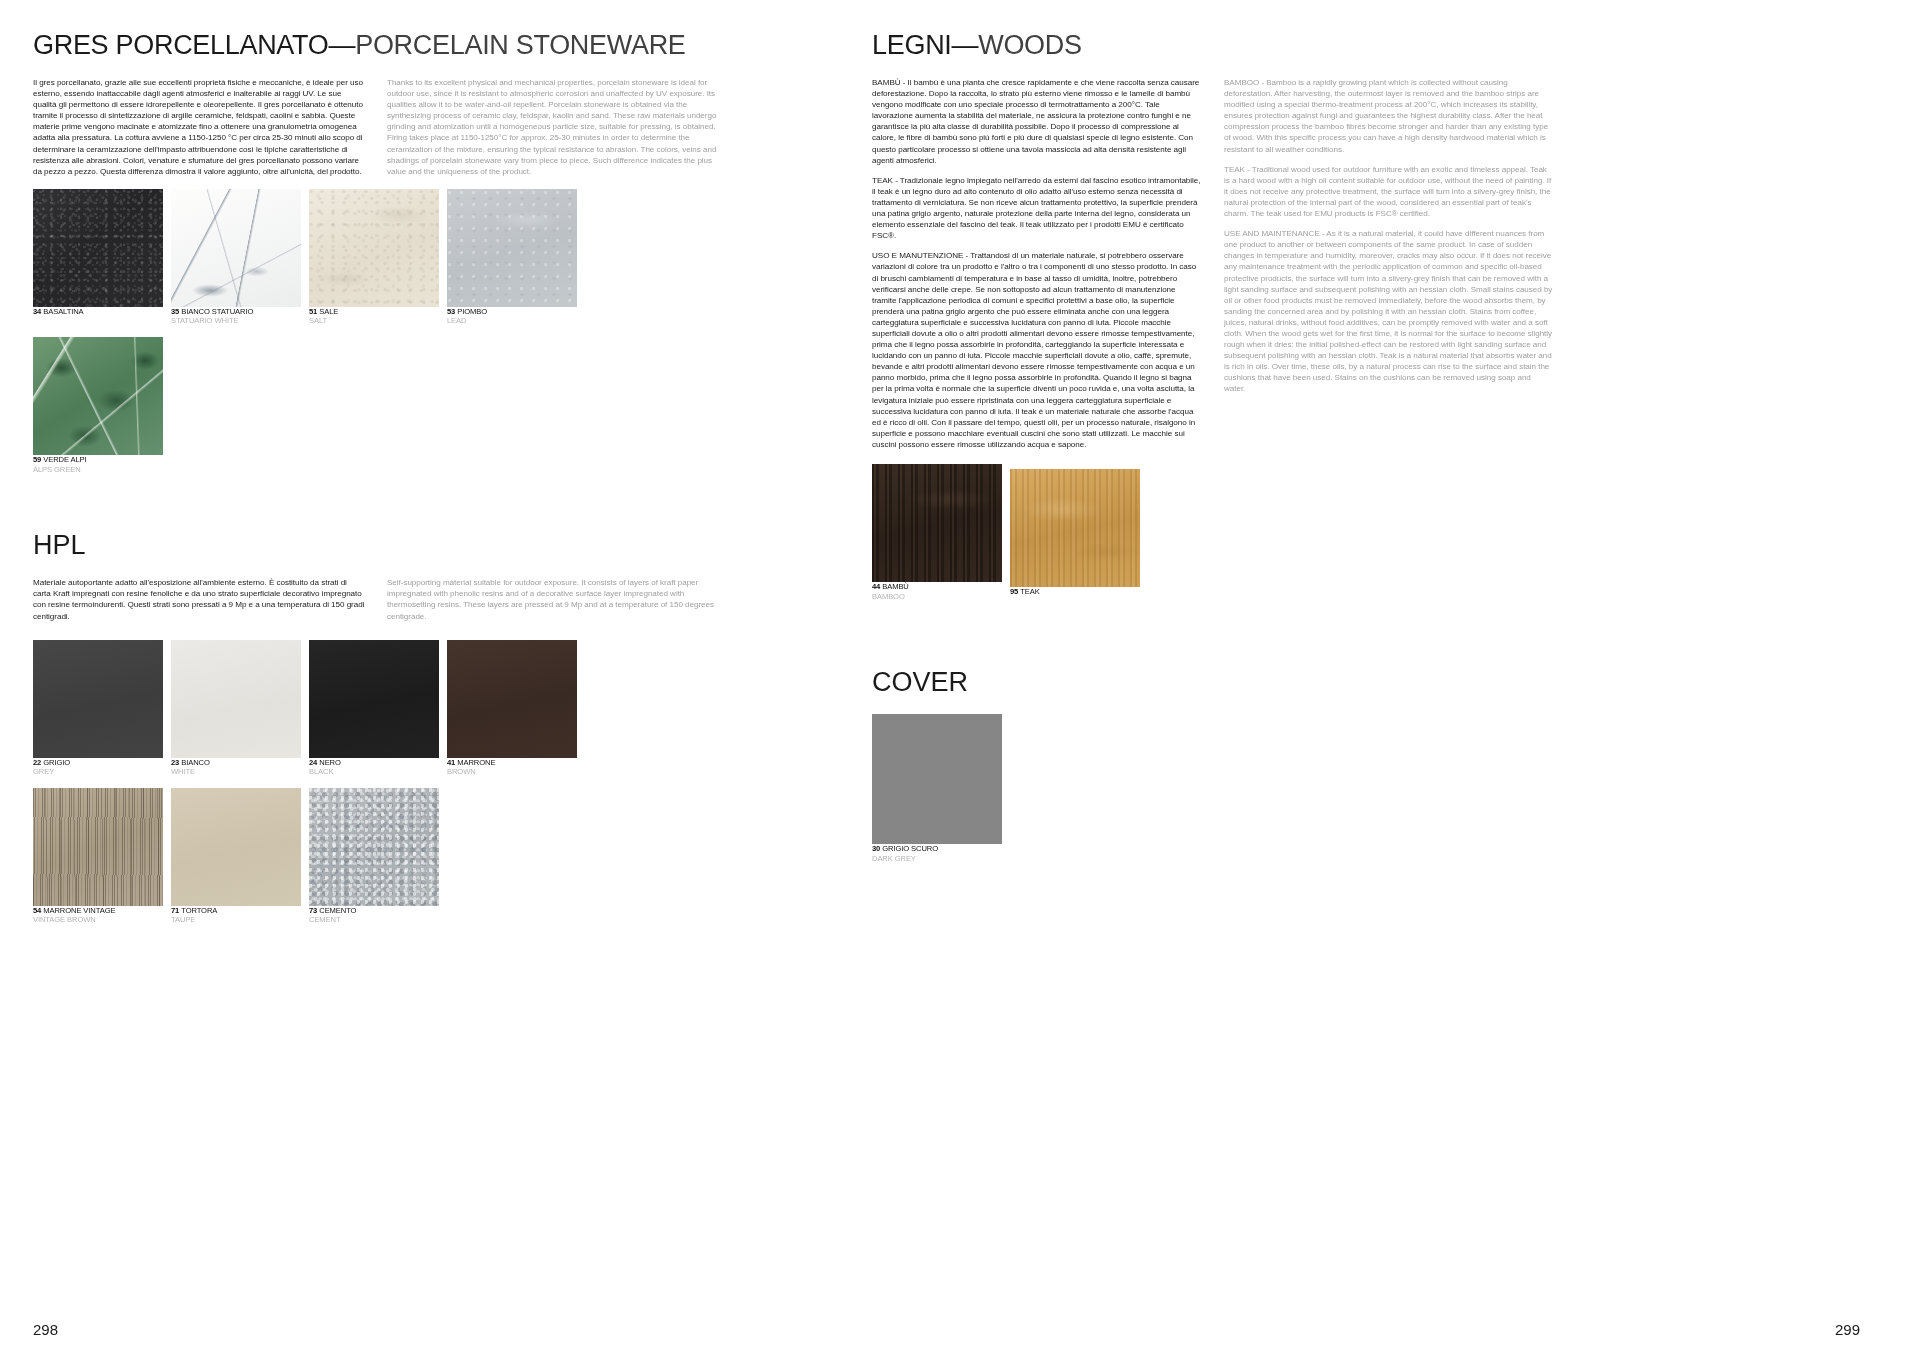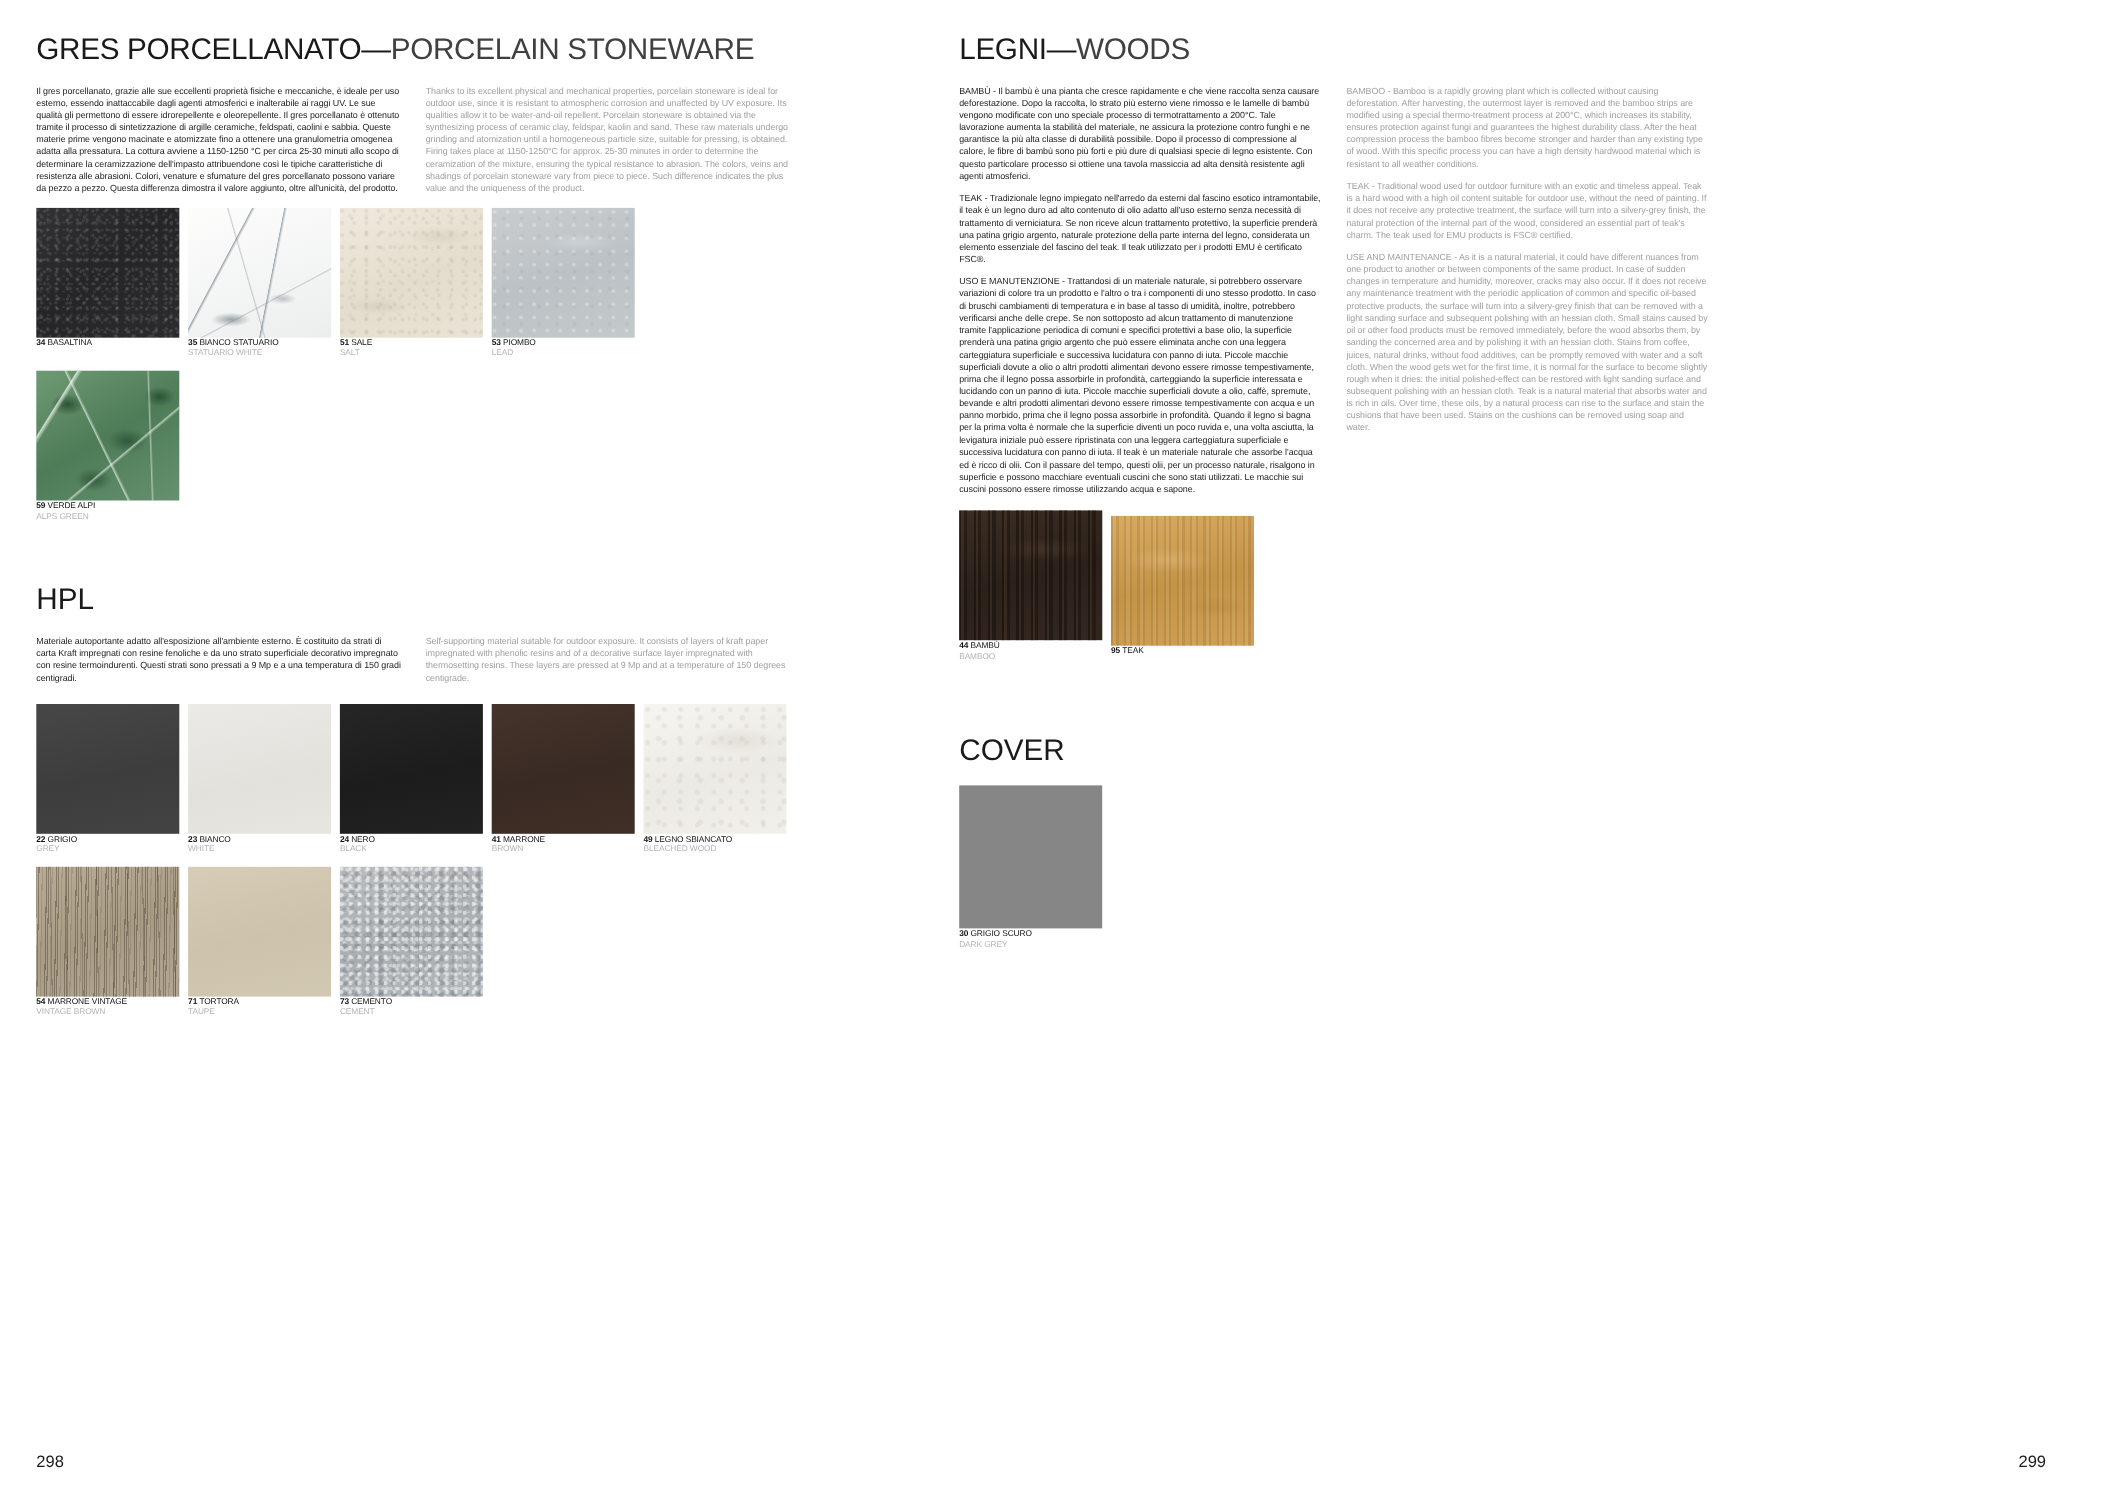--- a/index.html
+++ b/index.html
@@ -268,27 +268,20 @@
           <span class="en">BLACK</span>
         </span>
       </div>
       <div class="swatch">
         <span class="sw-img t-marrone"></span>
         <span class="sw-label">
           <span class="it"><b style="margin-right: 2px;">41</b><span class="nm">MARRONE</span></span>
           <span class="en">BROWN</span>
         </span>
       </div>
-      <div class="swatch">
-        <span class="sw-img t-sbiancato"></span>
-        <span class="sw-label">
-          <span class="it"><b style="margin-right: 2px;">49</b><span class="nm">LEGNO SBIANCATO</span></span>
-          <span class="en">BLEACHED WOOD</span>
-        </span>
-      </div>
     </div>
 
     <div class="swatch-row" style="margin-top:11px;">
       <div class="swatch">
         <span class="sw-img t-marronevintage"></span>
         <span class="sw-label">
           <span class="it"><b style="margin-right: 2px;">54</b><span class="nm">MARRONE VINTAGE</span></span>
           <span class="en">VINTAGE BROWN</span>
         </span>
       </div>

